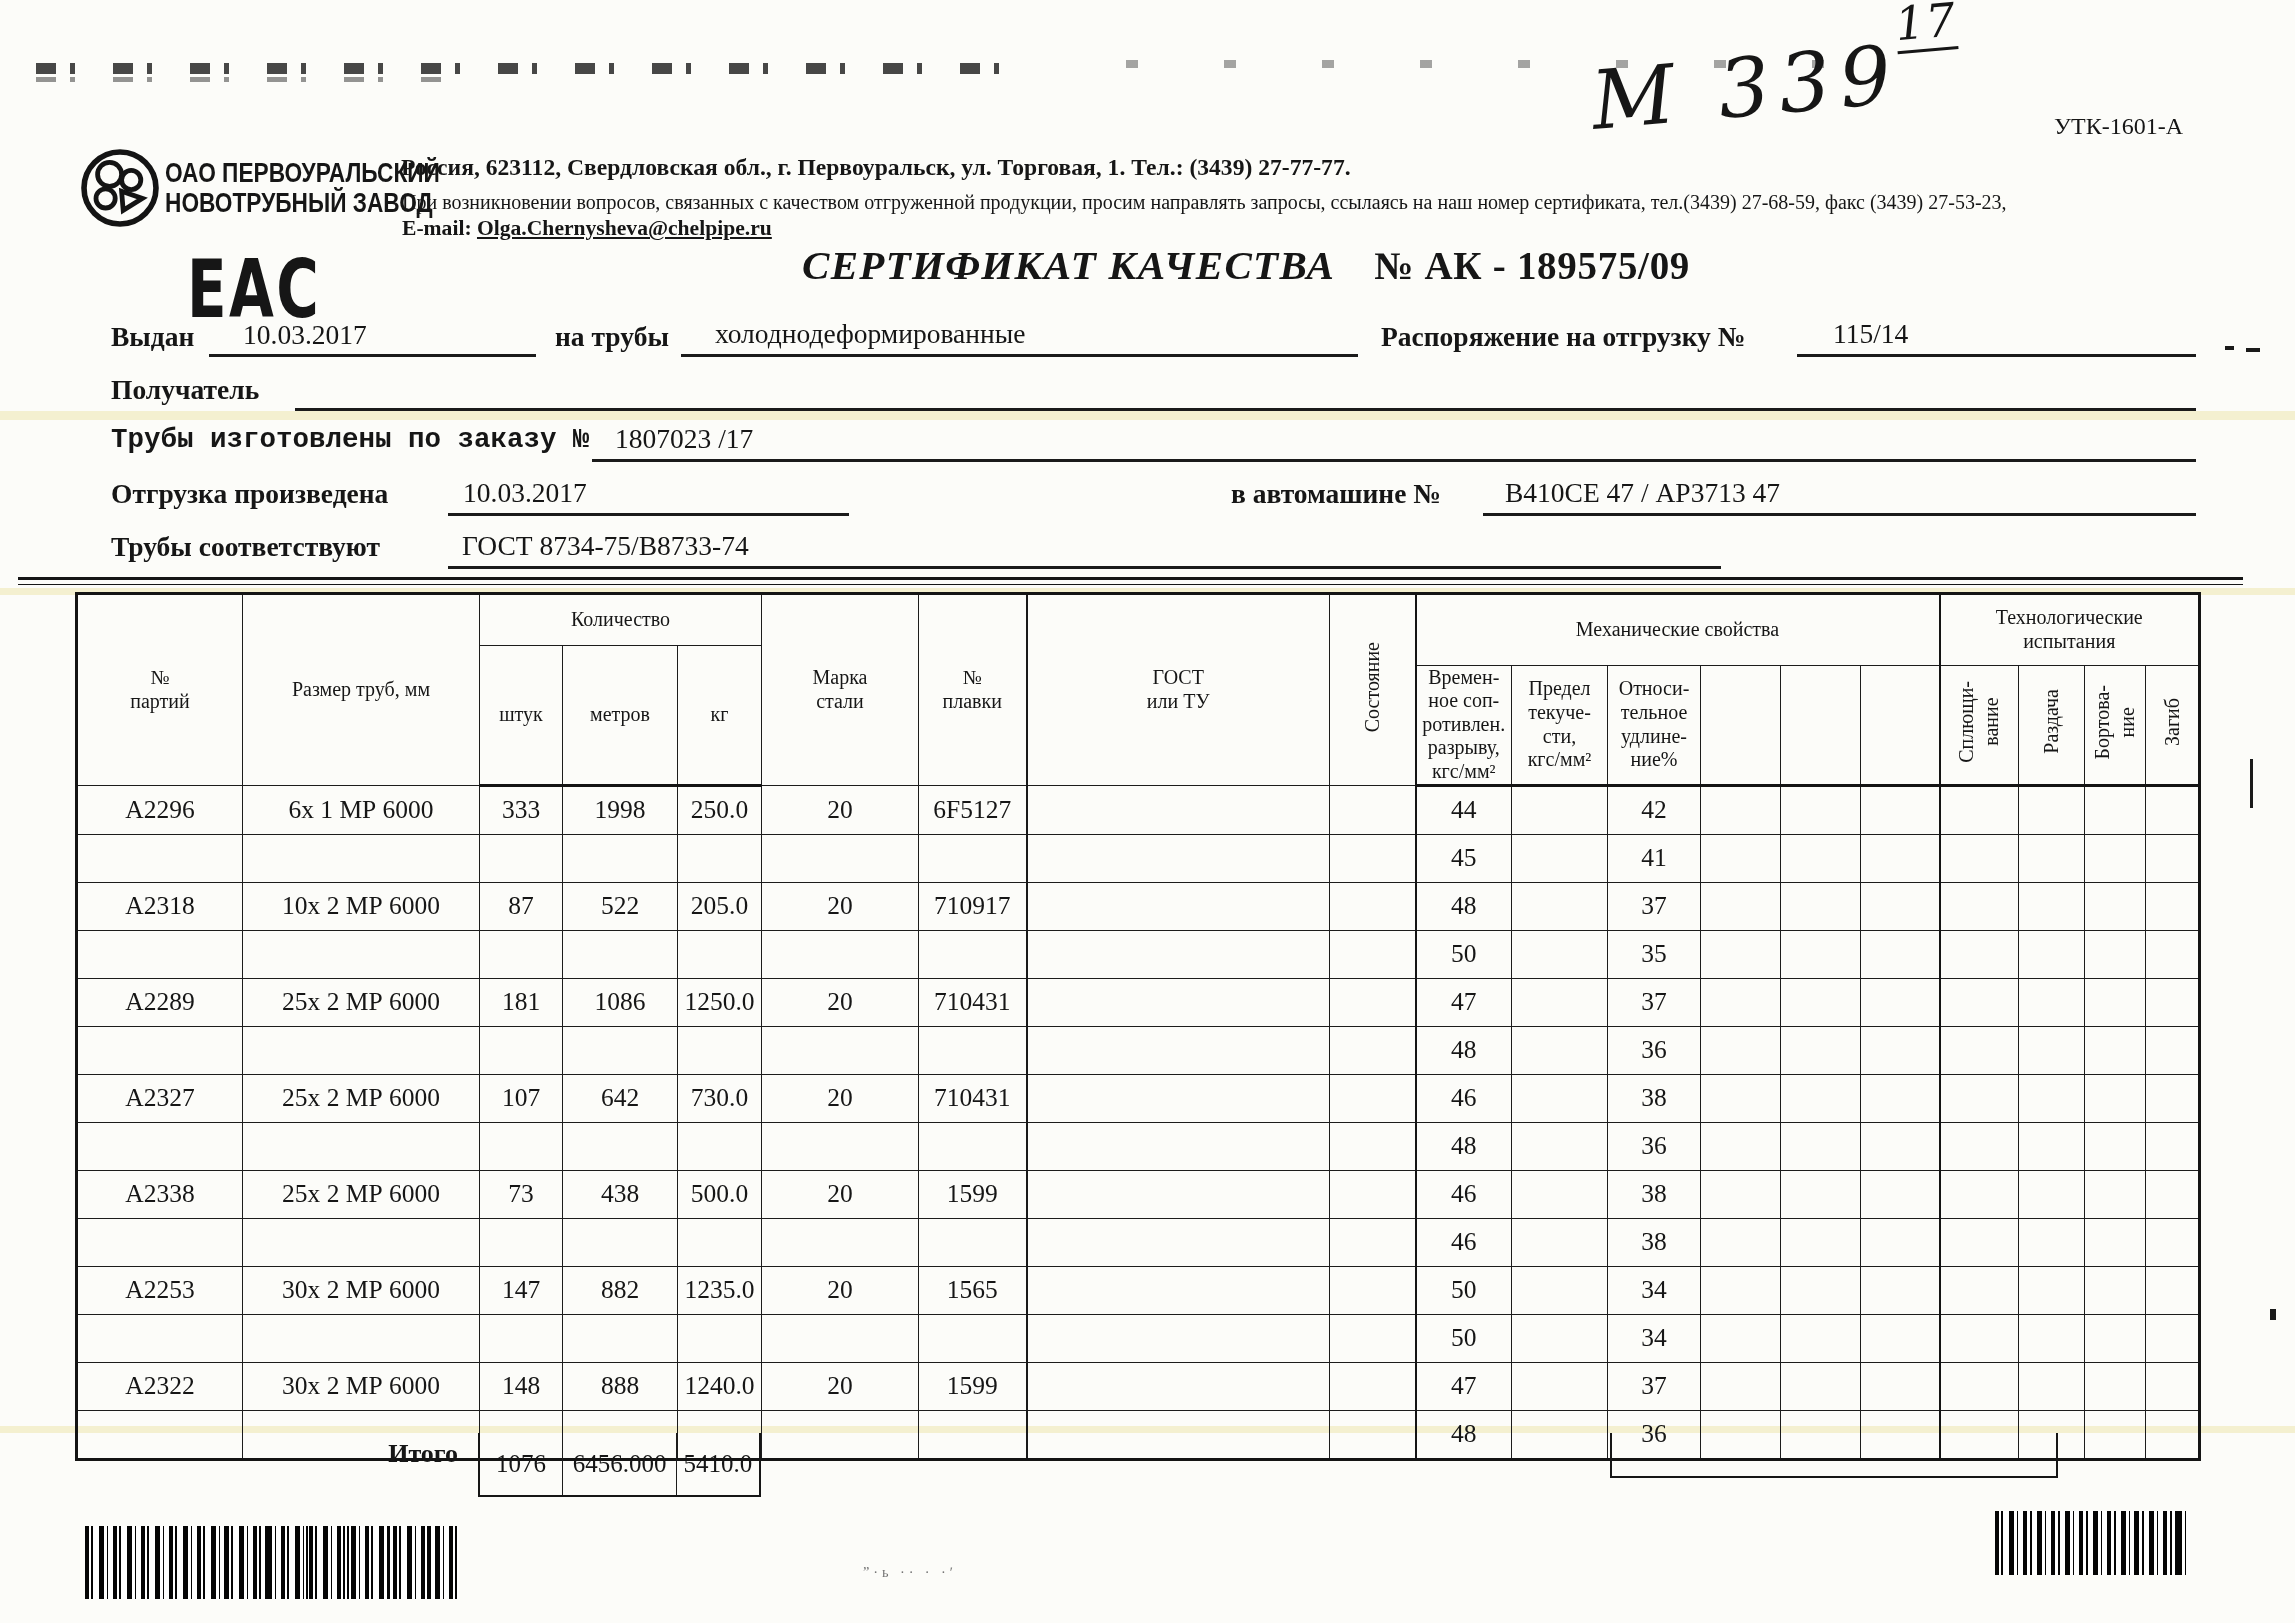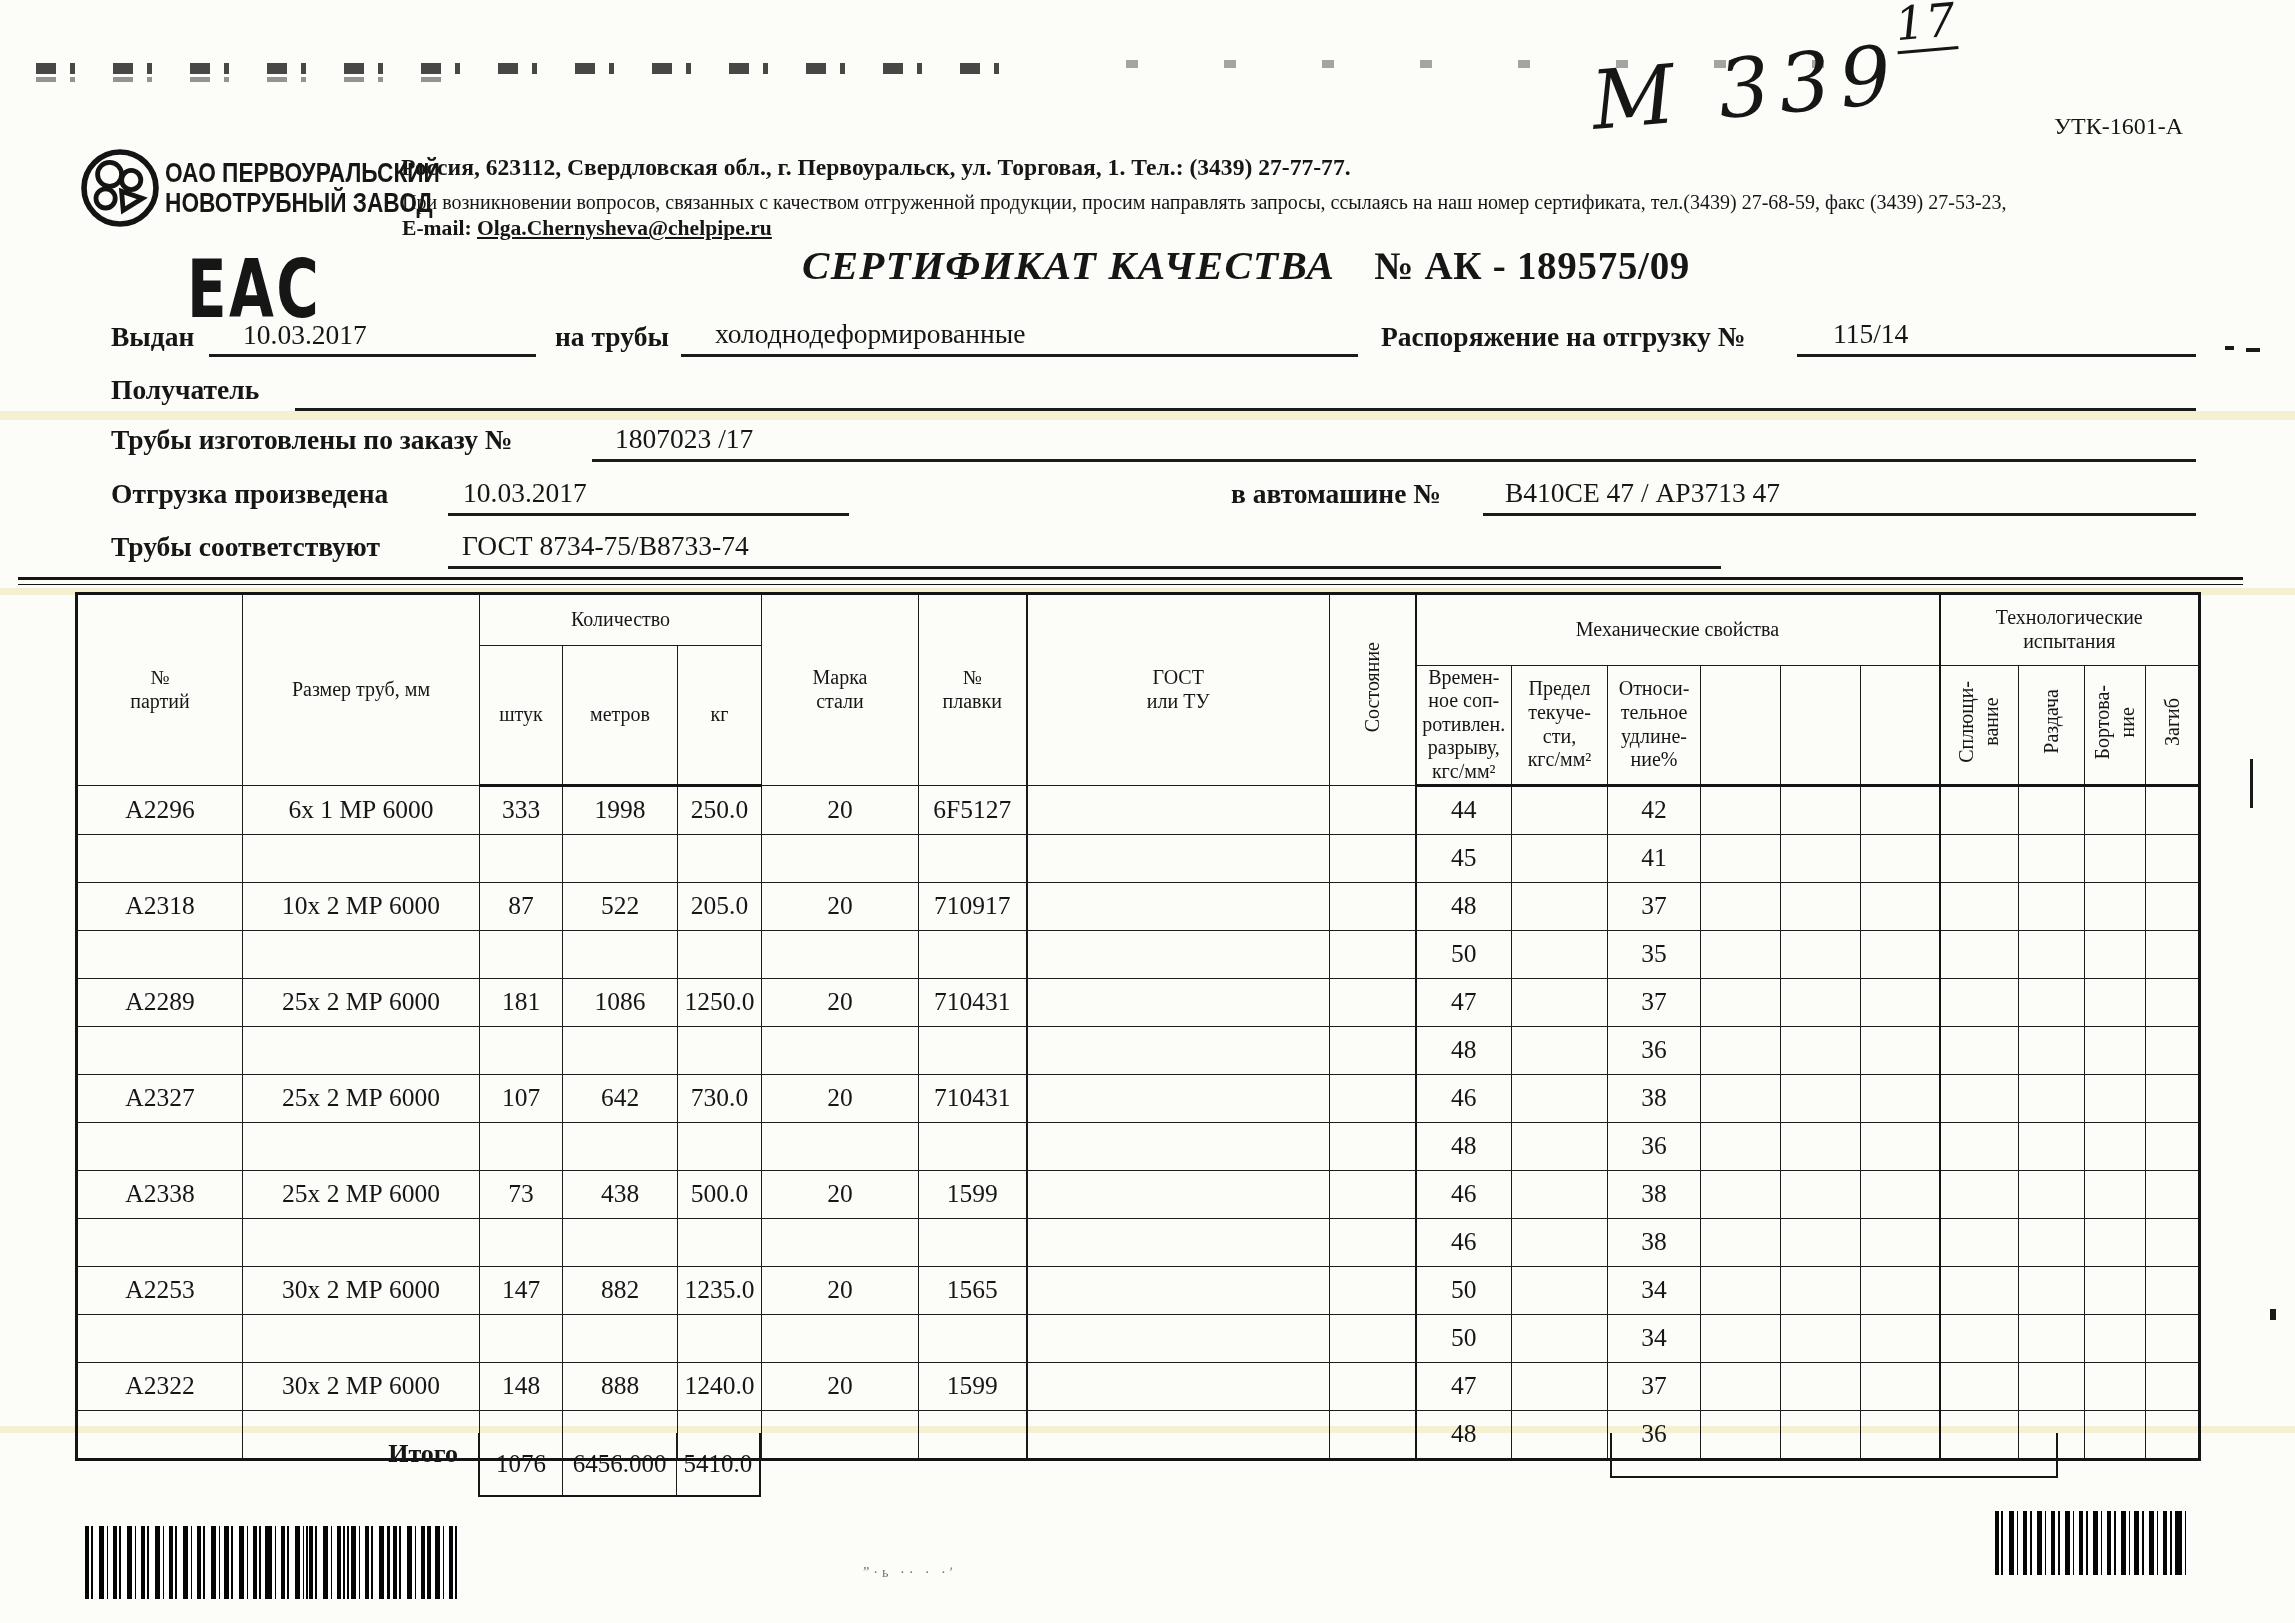--- a/index.html
+++ b/index.html
@@ -126,21 +126,21 @@
   <div class="uline" style="left:681px;top:354px;width:677px;"></div>
 
   <div class="lbl" style="left:1381px;top:321px;">Распоряжение на отгрузку №</div>
   <div class="val" style="left:1833px;top:318px;">115/14</div>
   <div class="uline" style="left:1797px;top:354px;width:399px;"></div>
 
   <div class="lbl" style="left:111px;top:374px;">Получатель</div>
   <div class="val" style="left:314px;top:373px;"></div>
   <div class="uline" style="left:295px;top:408px;width:1901px;"></div>
 
-  <div class="lbl" style="left:111px;top:424px;">Трубы изготовлены по заказу №</div>
+  <div class="lbl" style="left:111px;top:424px;font-family:Liberation Mono, monospace;">Трубы изготовлены по заказу №</div>
   <div class="val" style="left:615px;top:423px;">1807023  /17</div>
   <div class="uline" style="left:592px;top:459px;width:1604px;"></div>
 
   <div class="lbl" style="left:111px;top:478px;">Отгрузка произведена</div>
   <div class="val" style="left:463px;top:477px;">10.03.2017</div>
   <div class="uline" style="left:448px;top:513px;width:401px;"></div>
 
   <div class="lbl" style="left:1231px;top:478px;">в автомашине №</div>
   <div class="val" style="left:1505px;top:477px;">В410СЕ 47 / АР3713 47</div>
   <div class="uline" style="left:1483px;top:513px;width:713px;"></div>

